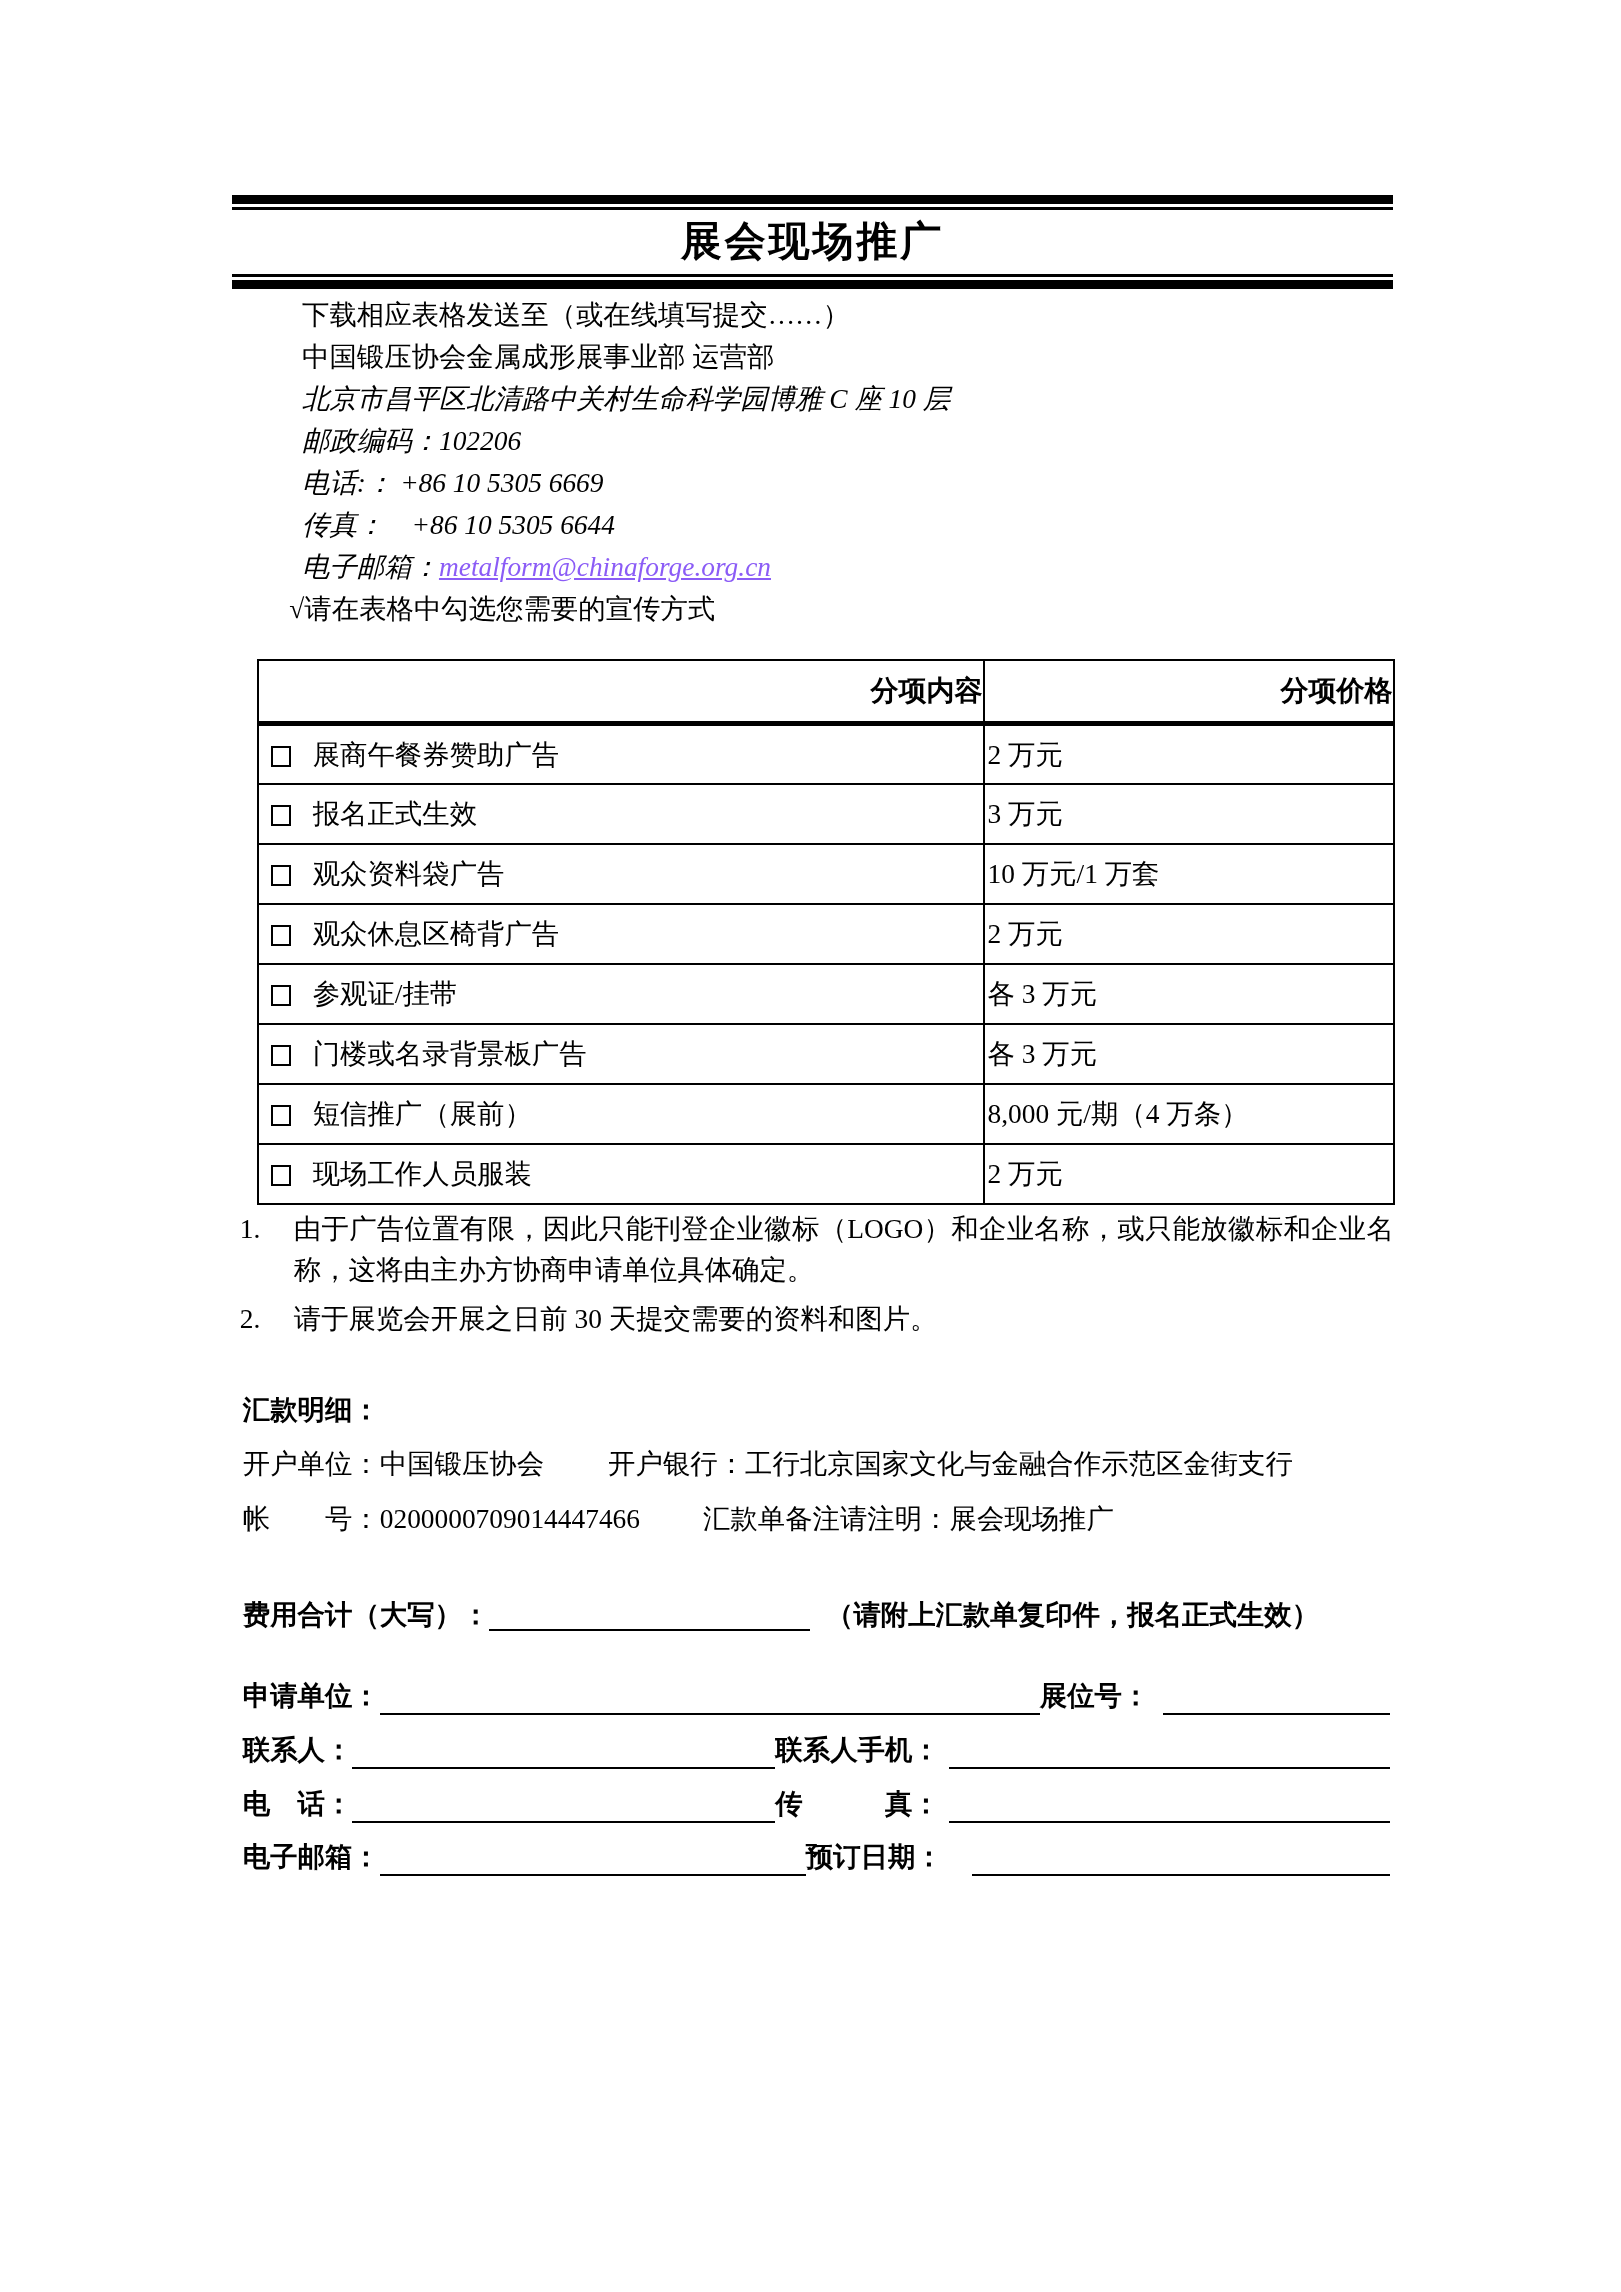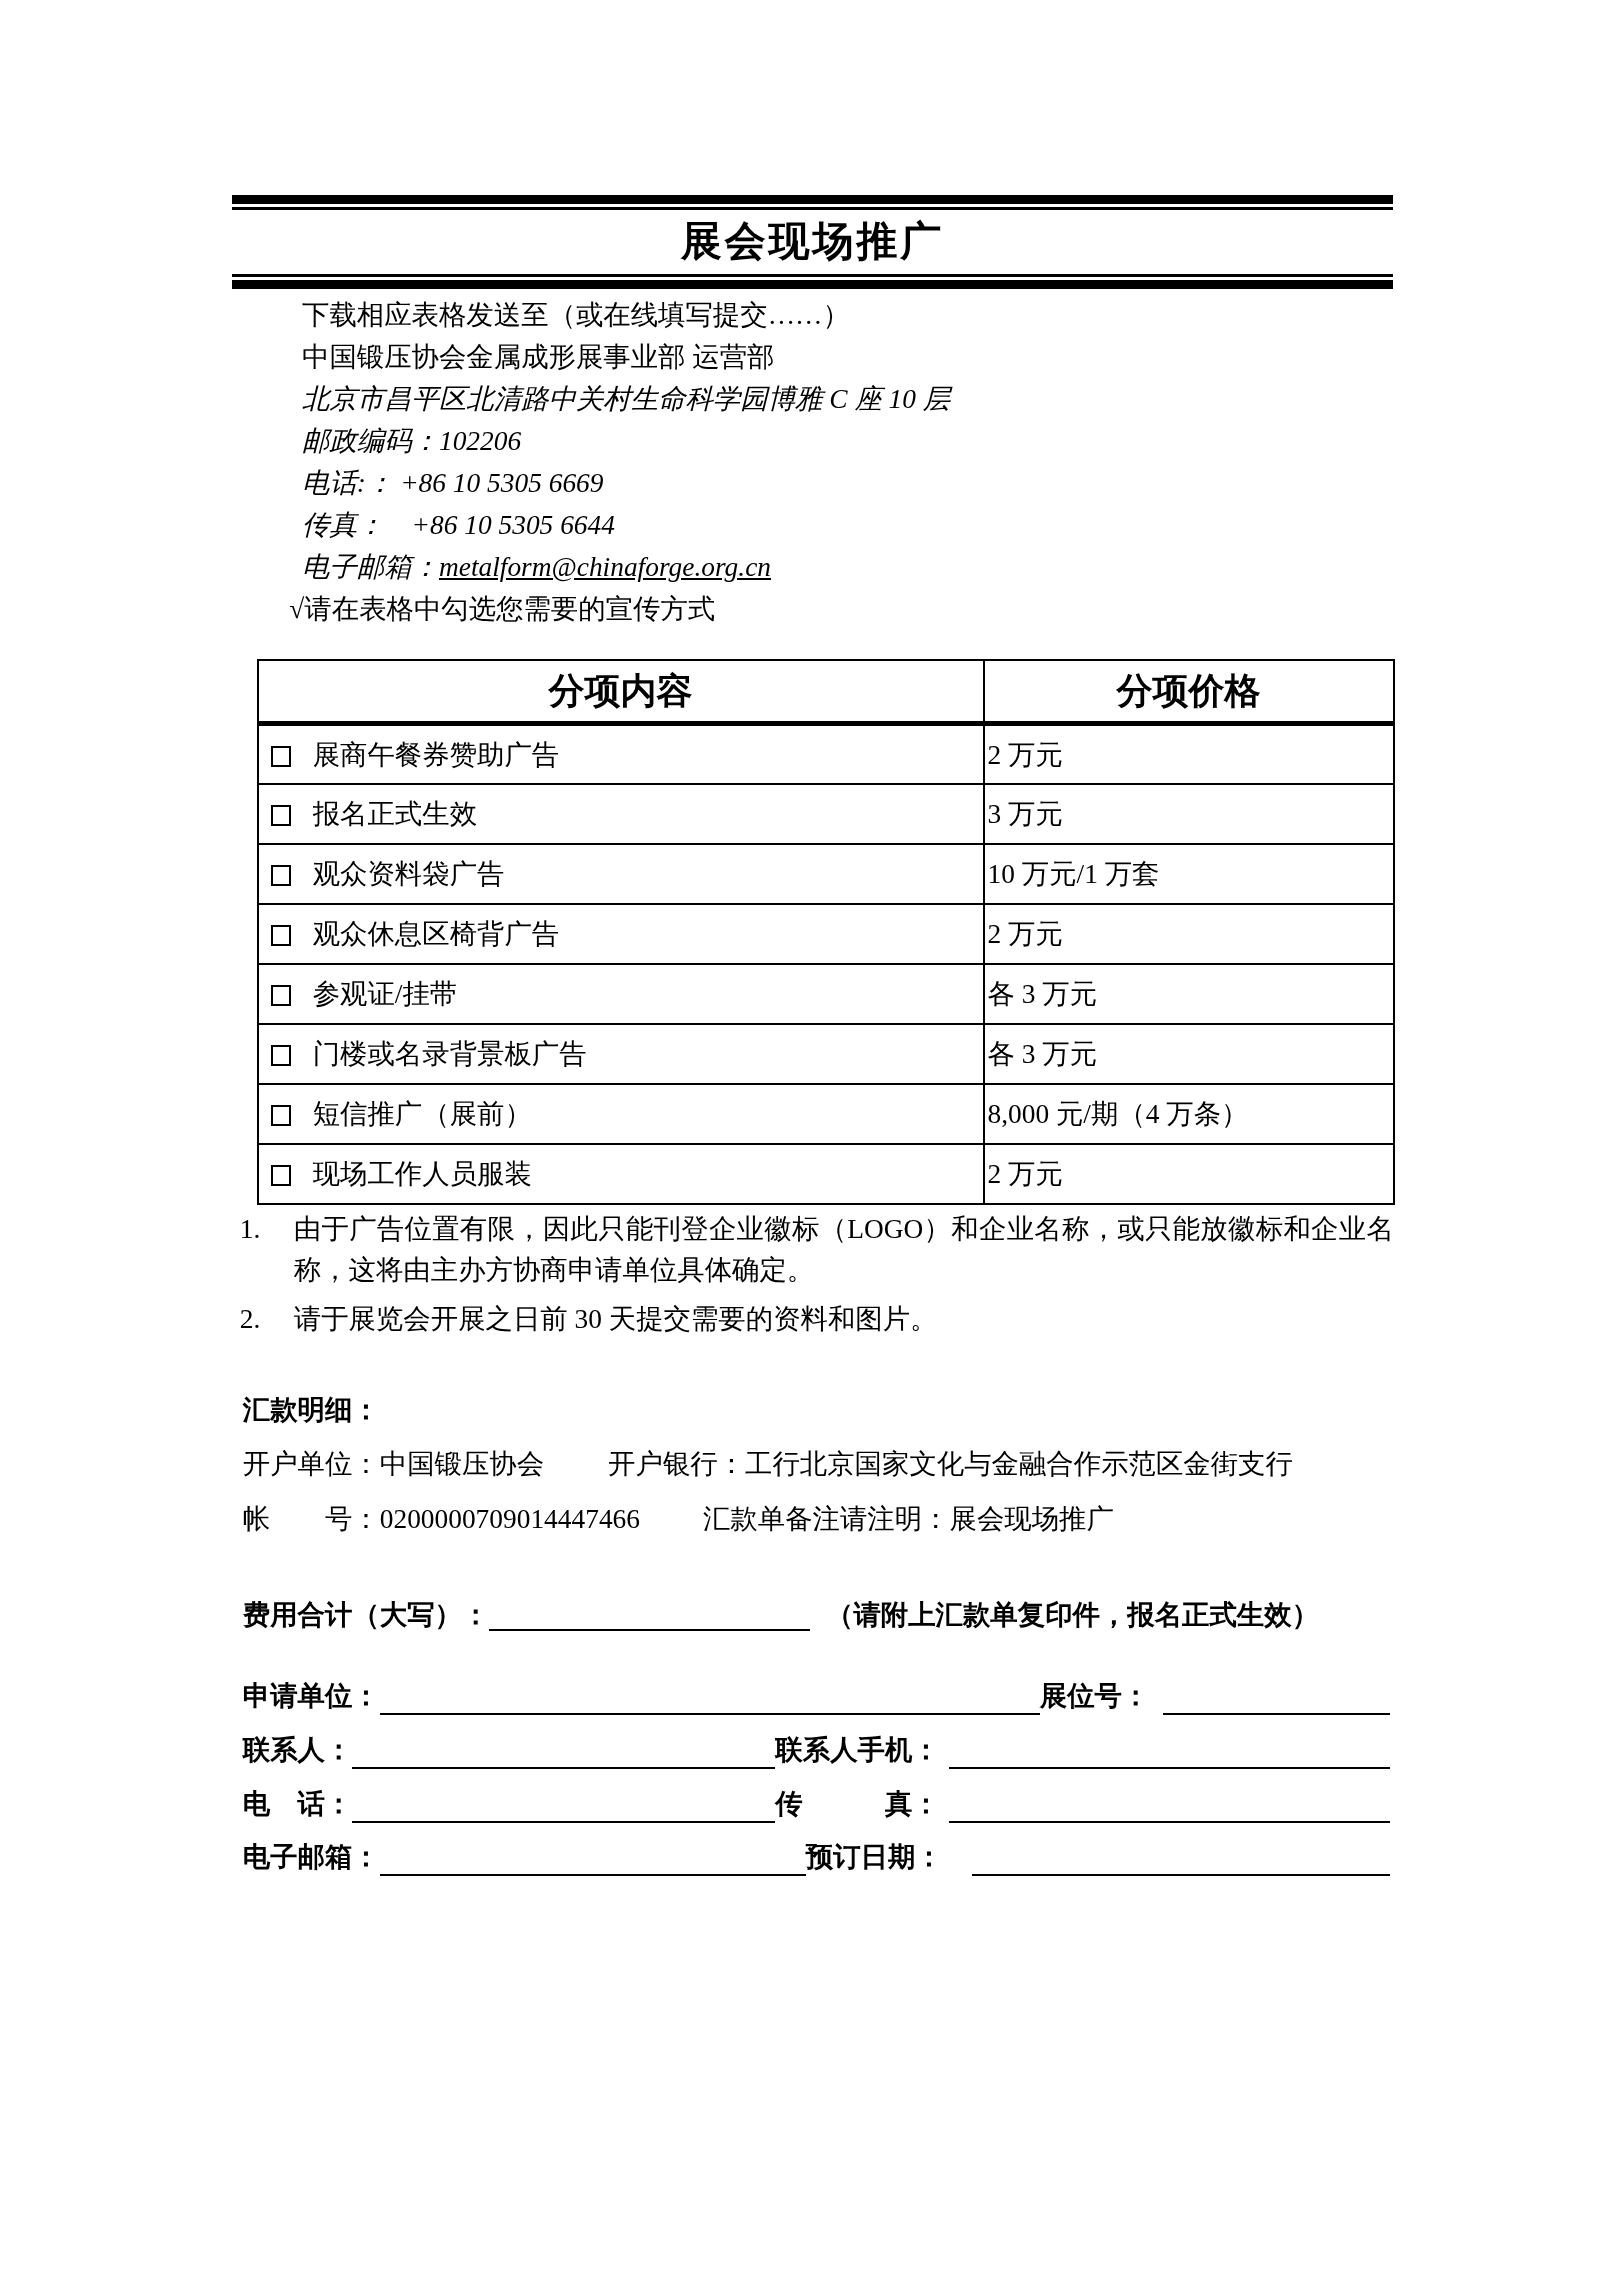--- a/index.html
+++ b/index.html
@@ -32,36 +32,36 @@
     font-weight: bold;
     font-size: 41px;
     line-height: 59px;
     letter-spacing: 2.9px;
     padding: 2px 0 3.9px 0;
   }
 
   
   .intro { margin: 4.9px 0 0 70px; line-height: 42px; }
   .intro .it { font-style: italic; }
-  .email-link { color: #000000; text-decoration: underline; font-style: italic; }
+  .email-link { color: #8b5cf6; text-decoration: underline; font-style: italic; }
   .tick-line { margin-left: -12.7px; }
 
   
   table.price-table {
     margin: 29px 0 0 24.5px;
     width: 1136px;
     border-collapse: collapse;
     table-layout: fixed;
   }
   .price-table th, .price-table td { border: 2.9px solid #000; }
   .price-table th {
     height: 64px;
-    font-size: 36px;
+    font-size: 28px;
     font-weight: bold;
-    text-align: center;
+    text-align: right;
     border-bottom: 5.9px solid #000;
   }
   .price-table td { height: 60px; }
   .item-cell { padding-left: 12px; }
   .price-cell { padding-left: 3px; }
   .checkbox {
     display: inline-block;
     width: 20.6px; height: 20.6px;
     border: 2.9px solid #000;
     vertical-align: -2.9px;

